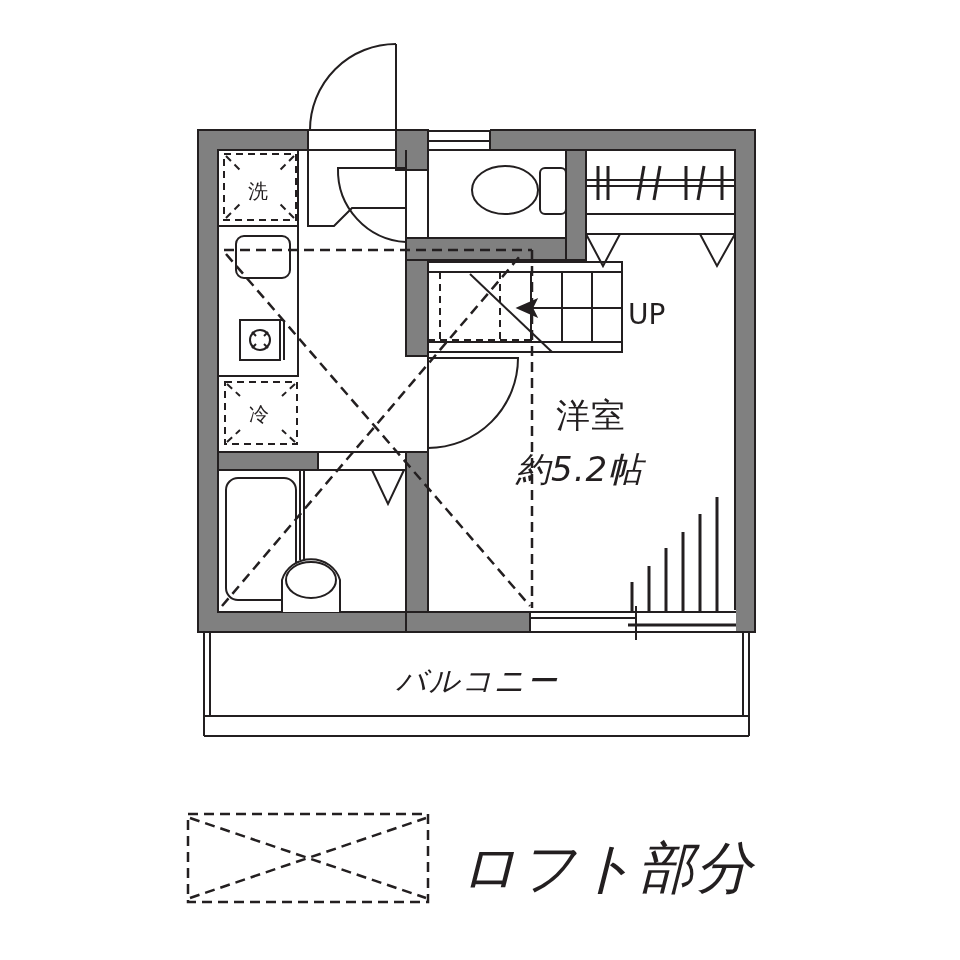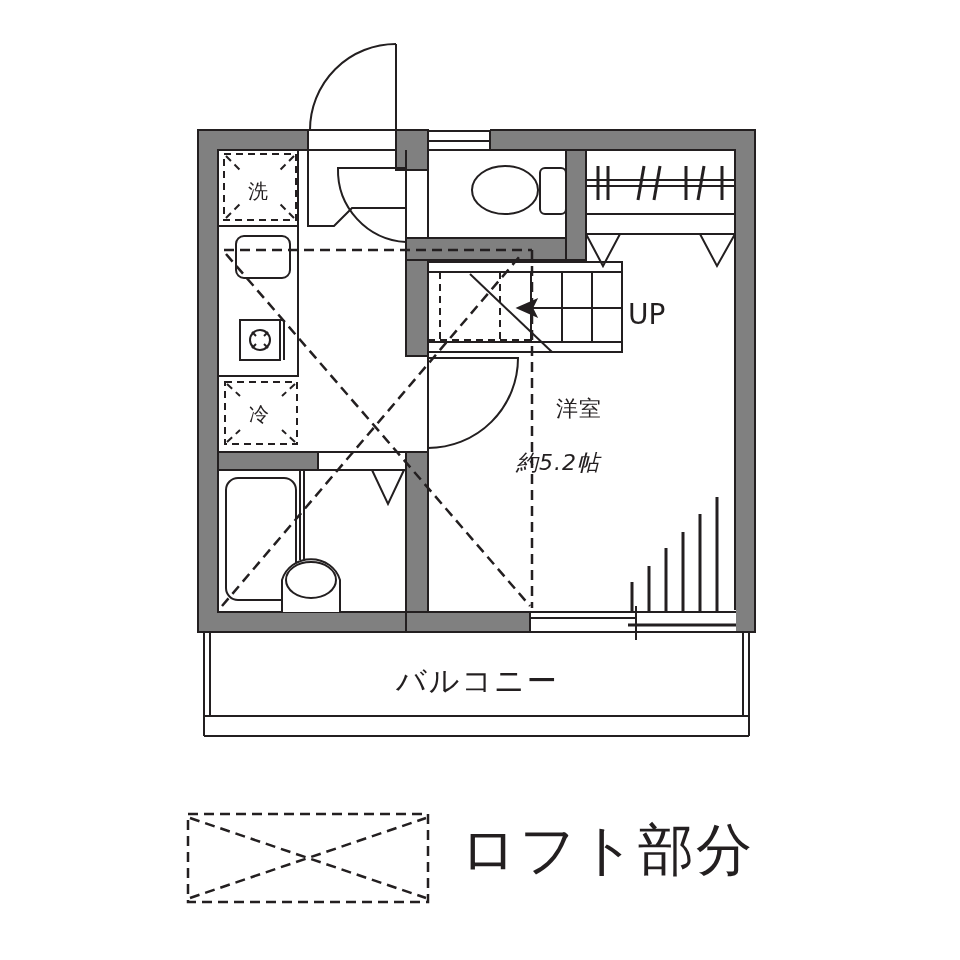--- a/index.html
+++ b/index.html
@@ -1,20 +1,20 @@
 <!DOCTYPE html>
 <html><head>
   <meta charset="utf-8">
   <style>
     html, body { margin: 0; padding: 0; background: #ffffff; }
     body { width: 960px; height: 960px; position: relative; overflow: hidden; font-family: "DejaVu Sans", sans-serif; }
     #plan { position: absolute; left: 0; top: 0; width: 960px; height: 960px; }
     .lbl { position: absolute; color: #231f20; white-space: nowrap; line-height: 1; font-family: "DejaVu Sans", sans-serif; }
     .fix { font-size: 20px; }
-    .room-name { font-size: 22px; letter-spacing: 1px; }
+    .room-name { font-size: 34px; letter-spacing: 1px; }
     .up { font-size: 28px; }
     .balcony { font-size: 30px; letter-spacing: 2px; }
     .legend-text { font-size: 56px; letter-spacing: 2px; }
   </style>
 </head>
 <body>
 
 <svg id="plan" viewBox="0 0 960 960" xmlns="http://www.w3.org/2000/svg">
   <g fill="#808080" stroke="#231f20" stroke-width="2">
 
@@ -195,14 +195,14 @@
     <line x1="190" y1="818" x2="426" y2="898"></line>
     <line x1="190" y1="898" x2="426" y2="818"></line>
   </g>
 </svg>
 
 <span class="lbl fix" style="left:248px;top:181px;">洗</span>
 <span class="lbl fix" style="left:249px;top:404px;">冷</span>
 <span class="lbl up" style="left:628px;top:301px;">UP</span>
 <span class="lbl room-name" style="left:556px;top:398px;">洋室</span>
 <span class="lbl room-name" style="left:516px;top:452px;font-style:italic;">約5.2帖</span>
-<span class="lbl balcony" style="left:396px;top:666px;">バルコニー</span>
-<span class="lbl legend-text" style="left:460px;top:822px;">ロフト部分</span>
+<span class="lbl balcony" style="left:396px;top:666px;font-style:italic;">バルコニー</span>
+<span class="lbl legend-text" style="left:460px;top:840px;font-style:italic;">ロフト部分</span>
 
 </body></html>

